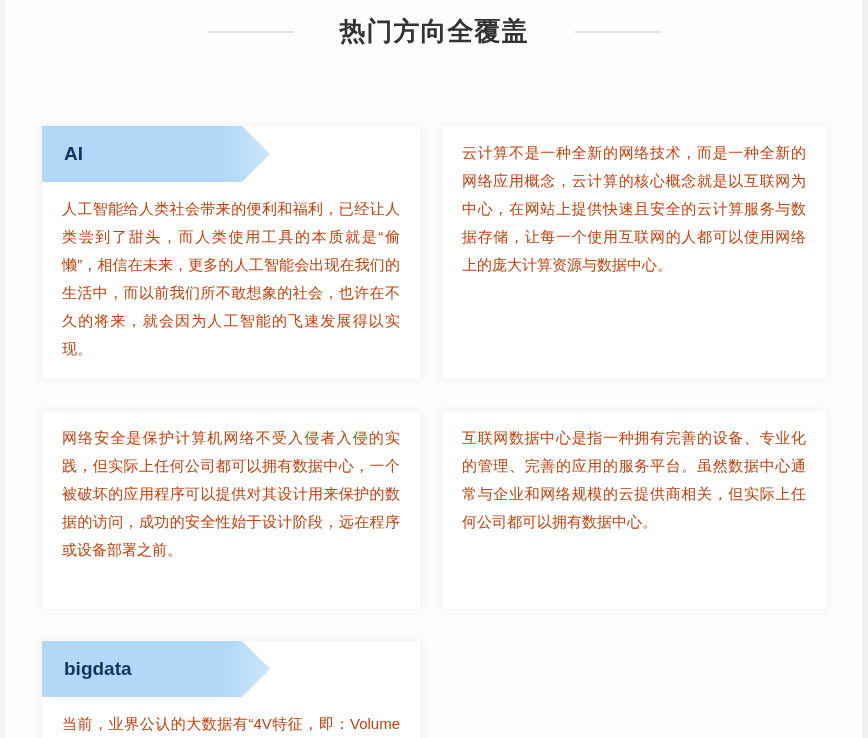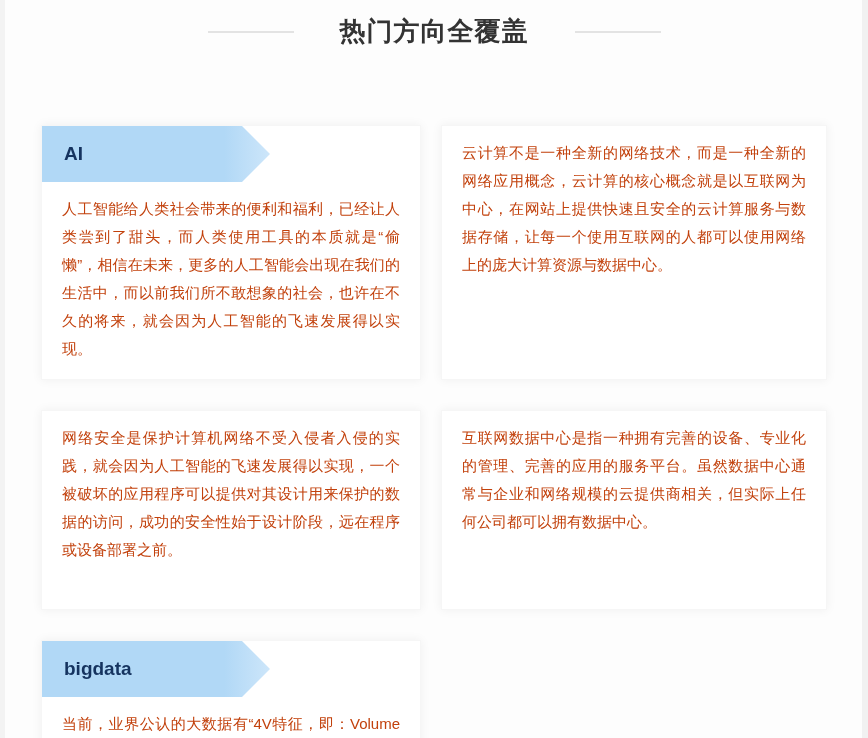--- a/index.html
+++ b/index.html
@@ -82,21 +82,21 @@
     </div>
     <p class="card-desc">人工智能给人类社会带来的便利和福利，已经让人类尝到了甜头，而人类使用工具的本质就是“偷懒”，相信在未来，更多的人工智能会出现在我们的生活中，而以前我们所不敢想象的社会，也许在不久的将来，就会因为人工智能的飞速发展得以实现。</p>
   </div>
 
 
   <div class="card">
     <p class="card-desc">云计算不是一种全新的网络技术，而是一种全新的网络应用概念，云计算的核心概念就是以互联网为中心，在网站上提供快速且安全的云计算服务与数据存储，让每一个使用互联网的人都可以使用网络上的庞大计算资源与数据中心。</p>
   </div>
 
   <div class="card">
-    <p class="card-desc">网络安全是保护计算机网络不受入侵者入侵的实践，就会因为人工智能的飞速发展得以实现，一个被破坏的应用程序可以提供对其设计用来保护的数据的访问，成功的安全性始于设计阶段，远在程序或设备部署之前。</p>
+    <p class="card-desc">网络安全是保护计算机网络不受入侵者入侵的实践，但实际上任何公司都可以拥有数据中心，一个被破坏的应用程序可以提供对其设计用来保护的数据的访问，成功的安全性始于设计阶段，远在程序或设备部署之前。</p>
   </div>
 
   <div class="card">
     <p class="card-desc">互联网数据中心是指一种拥有完善的设备、专业化的管理、完善的应用的服务平台。虽然数据中心通常与企业和网络规模的云提供商相关，但实际上任何公司都可以拥有数据中心。</p>
   </div>
 
   <div class="card">
     <div class="card-ribbon">
       <span class="card-title">bigdata</span>
     </div>

